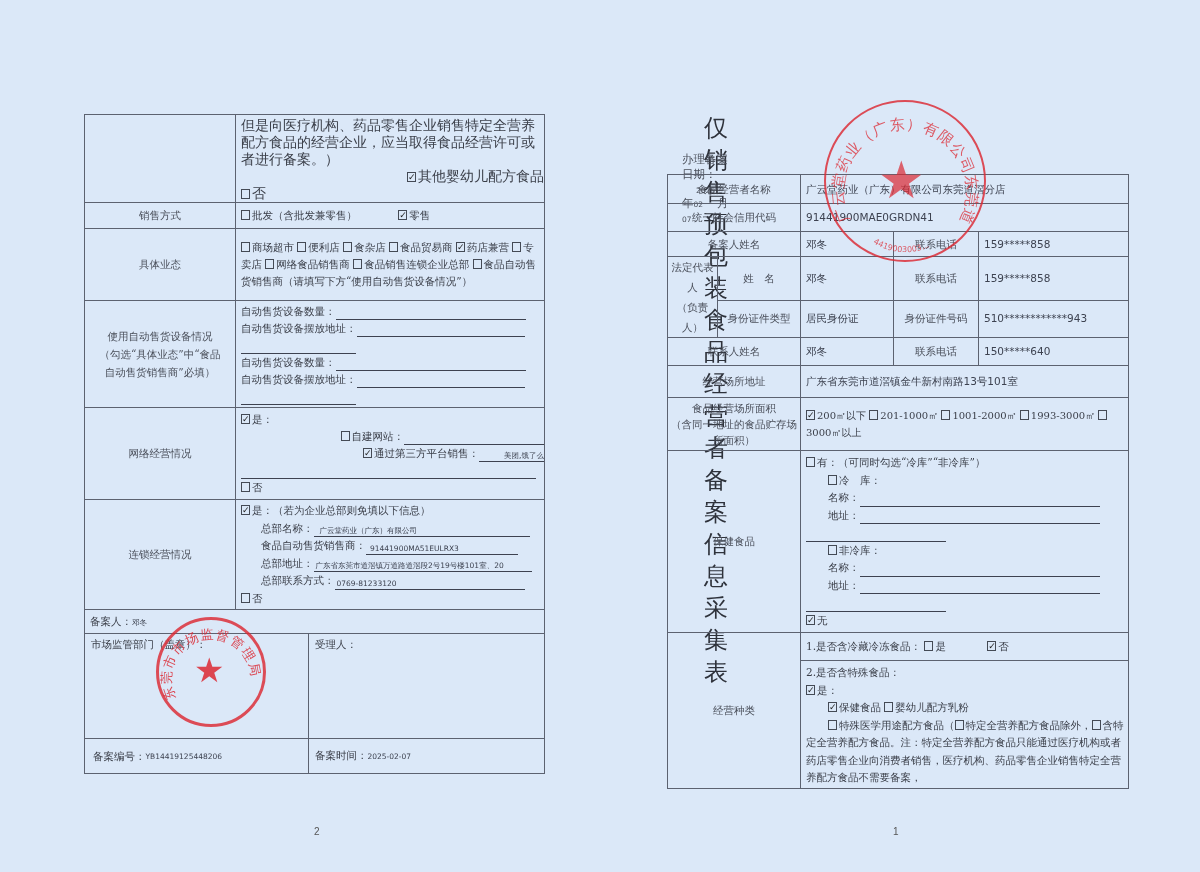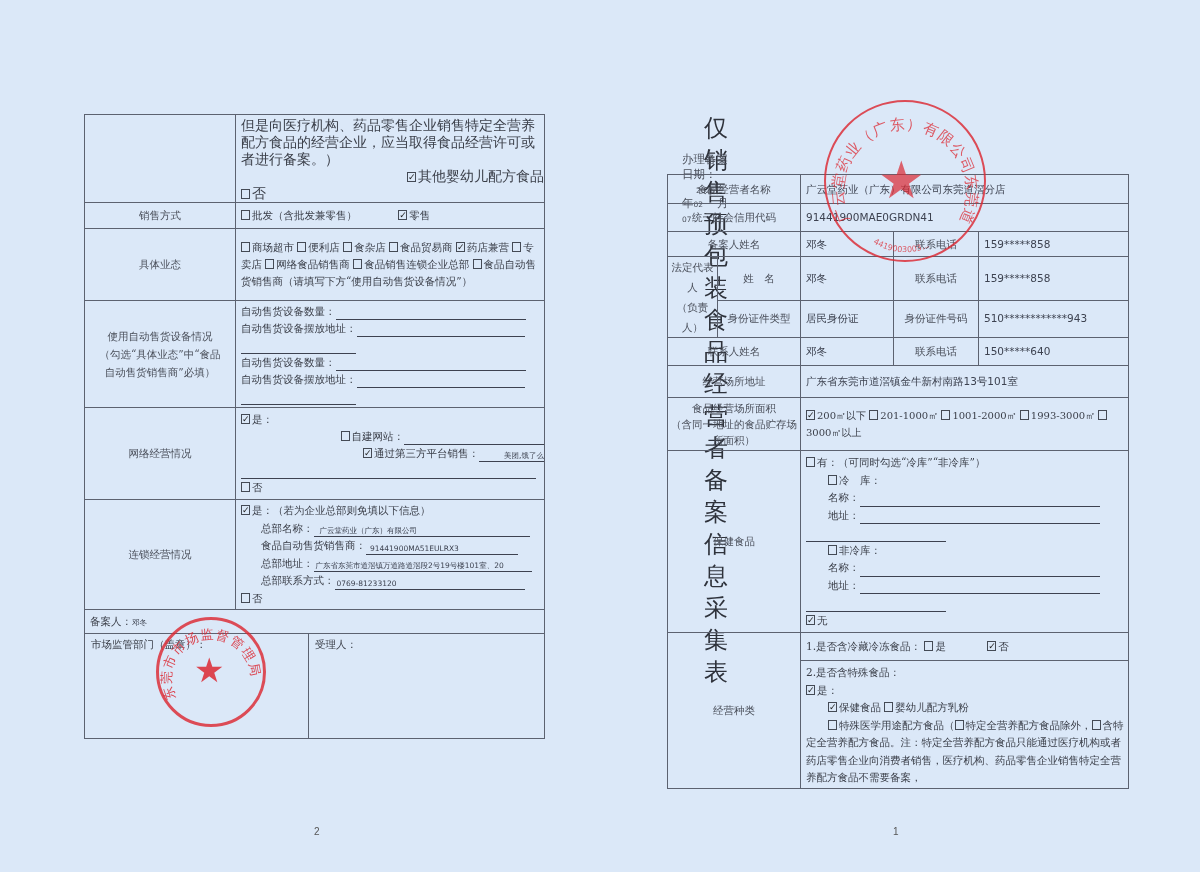--- a/index.html
+++ b/index.html
@@ -107,20 +107,31 @@
     </td>
   </tr>
   <tr style="height:104px">
     <td colspan="2" style="padding:0;">
       <div style="display:flex; height:104px;">
         <div style="width:224px; border-right:1px solid #5c6270; padding:2px 6px; box-sizing:border-box;"><span>市场监管部门（盖章）：</span></div>
         <div style="flex:1; padding:2px 6px;"><span>受理人：</span></div>
       </div>
     </td>
   </tr>
+  <tr style="height:34px">
+    <td colspan="2" style="padding:0;">
+      <div style="display:flex; height:34px; align-items:center;">
+        <div style="width:224px; height:100%; display:flex; align-items:center; border-right:1px solid #5c6270; padding-left:8px; box-sizing:border-box;">
+                <span>备案编号：</span>
+                <span class="fill">YB14419125448206</span>
+              </div>
+        <div style="flex:1; padding-left:6px;"><span>备案时间：</span><span class="fill">2025-02-07</span></div>
+      </div>
+    </td>
+  </tr>
 </tbody>
     </table>
 
 <div class="stamp" style="left:156px; top:617px; width:104px; height:104px;">
   <svg class="ring" viewBox="0 0 104 104" width="104" height="104">
     <defs>
           <path id="arcL" d="M 17 78 A 40 40 0 1 1 87 78"></path>
         </defs>
     <text font-size="13" fill="rgba(220,40,50,0.85)" font-family="DejaVu Sans, sans-serif" letter-spacing="1.5"><textPath href="#arcL">东莞市市场监督管理局</textPath></text>
   </svg>

